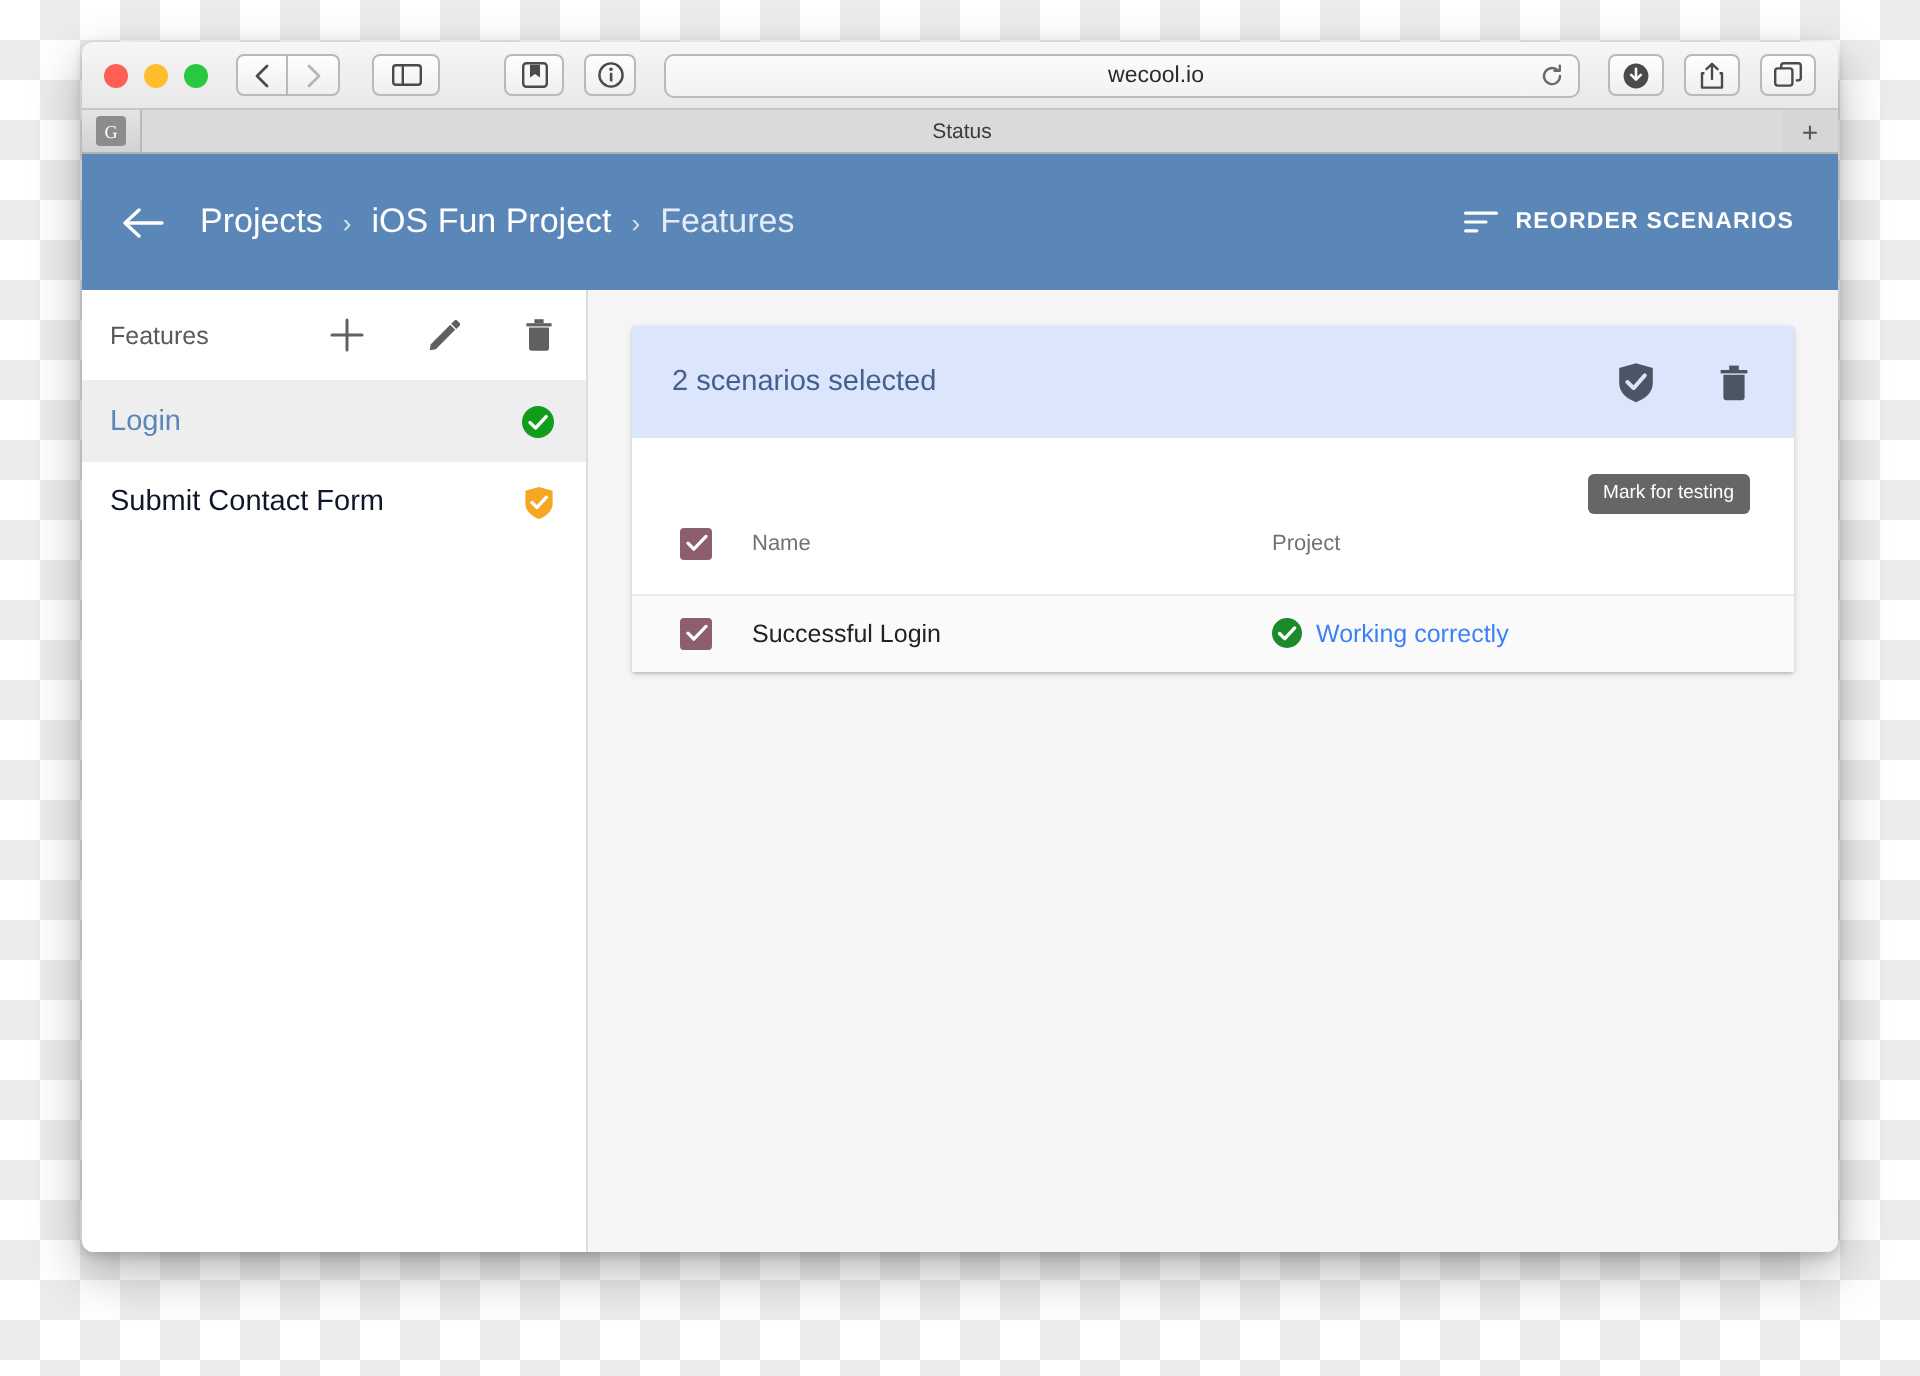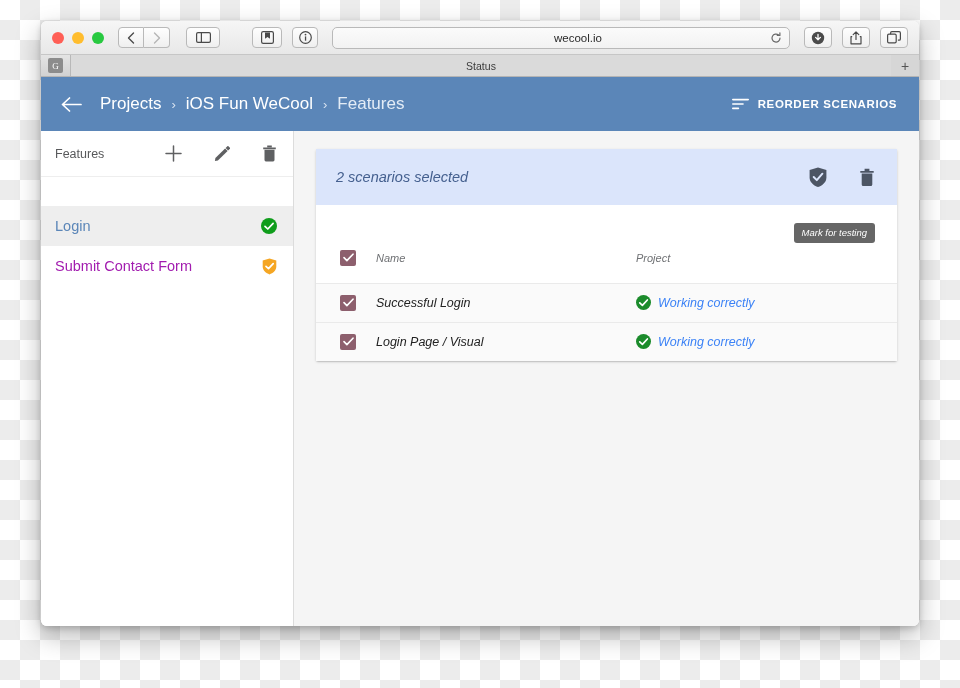--- a/index.html
+++ b/index.html
@@ -115,21 +115,21 @@
   .newtab {
     width: 28px; display: flex; align-items: center; justify-content: center;
     background: #d6d6d6; color: #555; font-size: 14px; line-height: 1;
   }
 
   
   .viewport { flex: 1; display: flex; flex-direction: column; background: #f5f5f5; min-height: 0; }
 
   
   .app-header {
-    height: 54px;
+    height: 68px;
     background: #5b86b8;
     display: flex;
     align-items: center;
     padding: 0 22px 0 20px;
     flex: none;
   }
   .back-arrow { color: #fff; margin-right: 18px; display: flex; align-items: center; }
   .crumbs { display: flex; align-items: center; gap: 10px; }
   .crumb { font-size: 17px; color: #ffffff; }
   .crumb.muted { color: #e3ecf6; }
@@ -156,33 +156,32 @@
     border-bottom: 1px solid #eeeeee;
   }
   .sb-title { font-size: 12.5px; color: #58595b; flex: 1; }
   .sb-actions { display: flex; align-items: center; gap: 32px; color: #5f6062; }
 
   .sb-item {
     height: 40px;
     display: flex; align-items: center;
     padding: 0 16px 0 14px;
     font-size: 14.5px;
-    color: #a21caf;
-  }
-  .sb-item.selected { background: #eeeeee; color: #5b86b8; margin-top: 29px; }
+    color: #0f172a;
+  }
+  .sb-item.selected { background: #eeeeee; color: #5b86b8; }
   .sb-item-label { flex: 1; }
 
   
   .main {
     flex: 1;
     background: #f5f5f5;
     padding: 18px 22px;
     min-width: 0;
     position: relative;
-    font-style: italic;
   }
   .card {
     background: #ffffff;
     border-radius: 2px;
     box-shadow: 0 1px 3px rgba(0,0,0,0.16), 0 1px 1px rgba(0,0,0,0.10);
     overflow: visible;
     position: relative;
   }
   .sel-bar {
     height: 56px;
@@ -333,21 +332,21 @@
 
     <div class="app-header">
       <span class="back-arrow">
         <svg width="21" height="15" viewBox="0 0 21 15">
             <path d="M20 7.5 H2 M8.5 1 L1.5 7.5 L8.5 14" fill="none" stroke="#ffffff" stroke-width="1.7" stroke-linecap="round" stroke-linejoin="round"></path>
           </svg>
       </span>
       <div class="crumbs">
         <span class="crumb">Projects</span>
         <span class="crumb-sep">›</span>
-        <span class="crumb">iOS Fun WeCool</span>
+        <span class="crumb">iOS Fun Project</span>
         <span class="crumb-sep">›</span>
         <span class="crumb muted">Features</span>
       </div>
       <div class="header-spacer"></div>
       <div class="reorder">
         <span>
           <svg width="17" height="12" viewBox="0 0 17 12">
               <line x1="0.8" y1="1.6" x2="16.2" y2="1.6" stroke="#fff" stroke-width="1.6" stroke-linecap="round"></line>
               <line x1="0.8" y1="6" x2="11" y2="6" stroke="#fff" stroke-width="1.6" stroke-linecap="round"></line>
               <line x1="0.8" y1="10.4" x2="6.4" y2="10.4" stroke="#fff" stroke-width="1.6" stroke-linecap="round"></line>
@@ -459,41 +458,20 @@
                     <span>
                       <svg width="15" height="15" viewBox="0 0 16 16">
                           <circle cx="8" cy="8" r="8" fill="#1b8b2b"></circle>
                           <path d="M4 8.3 L6.8 11 L12.1 5.3" fill="none" stroke="#fff" stroke-width="1.8" stroke-linecap="round" stroke-linejoin="round"></path>
                         </svg>
                     </span>
                     <span class="status-label">Working correctly</span>
                   </div>
                 </td>
               </tr>
-              <tr class="data-row">
-                <td class="col-check">
-                  <span class="cbox">
-                    <svg width="11" height="9" viewBox="0 0 11 9">
-                        <path d="M1 4.6 L3.9 7.6 L10 1.2" fill="none" stroke="#fff" stroke-width="1.6" stroke-linecap="round" stroke-linejoin="round"></path>
-                      </svg>
-                  </span>
-                </td>
-                <td class="col-name">Login Page / Visual</td>
-                <td class="col-status">
-                  <div class="status-cell">
-                    <span>
-                      <svg width="15" height="15" viewBox="0 0 16 16">
-                          <circle cx="8" cy="8" r="8" fill="#1b8b2b"></circle>
-                          <path d="M4 8.3 L6.8 11 L12.1 5.3" fill="none" stroke="#fff" stroke-width="1.8" stroke-linecap="round" stroke-linejoin="round"></path>
-                        </svg>
-                    </span>
-                    <span class="status-label">Working correctly</span>
-                  </div>
-                </td>
-              </tr>
             </tbody>
           </table>
 
         </div>
       </div>
 
     </div>
   </div>
 </div>
 

